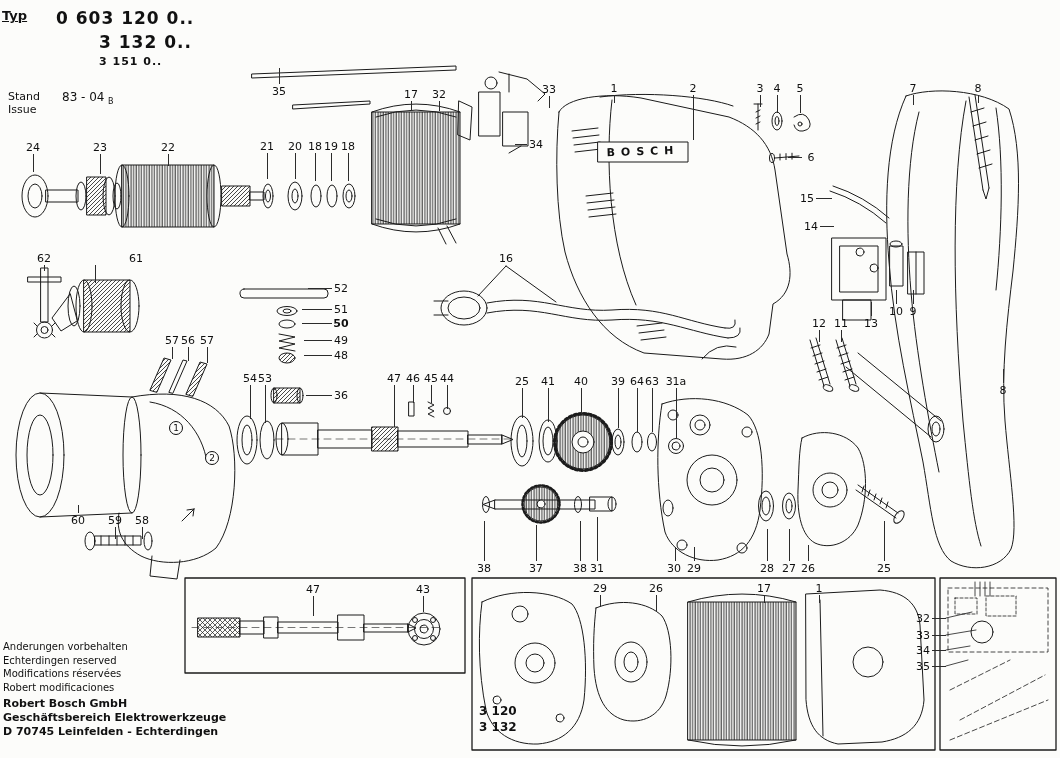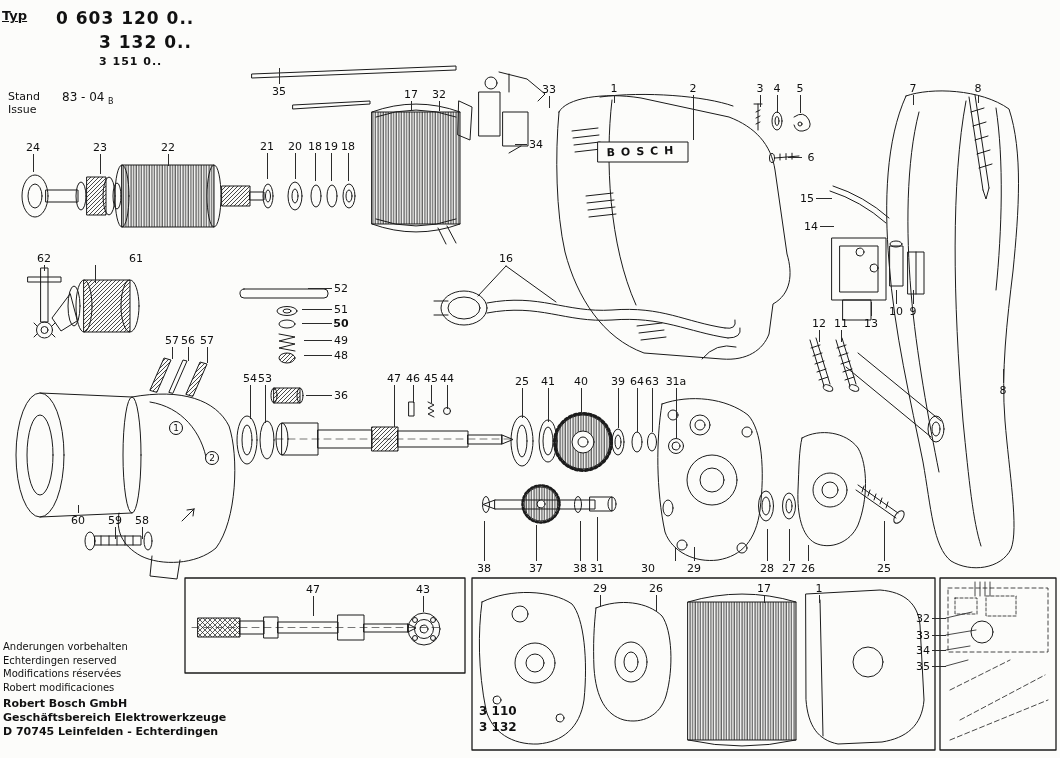--- a/index.html
+++ b/index.html
@@ -354,21 +354,21 @@
   <span class="hdr-typ-line1">0 603 120 0..</span>
   <span class="hdr-typ-line2">3 132 0..</span>
   <span class="hdr-typ-line3">3 151 0..</span>
   <span class="hdr-stand">Stand</span>
   <span class="hdr-issue">Issue</span>
   <span class="hdr-standval">83 - 04</span>
   <span class="hdr-standsub">B</span>
 
   <span class="brand-plate">BOSCH</span>
 
-  <span class="model-1">3 110</span>
+  <span class="model-1">3 120</span>
   <span class="model-2">3 132</span>
 
   <div class="footer">
     <div class="note">Anderungen vorbehalten</div>
     <div class="note">Echterdingen reserved</div>
     <div class="note">Modifications réservées</div>
     <div class="note">Robert modificaciones</div>
     <div class="company first">Robert Bosch GmbH</div>
     <div class="company">Geschäftsbereich Elektrowerkzeuge</div>
     <div class="company">D 70745 Leinfelden - Echterdingen</div>
@@ -489,21 +489,21 @@
       <span class="callout" style="left: 142px; top: 520px;">58</span>
       <div class="leader" style="left: 142px; top: 527px; width: 1px; height: 12px;"></div>
       <span class="callout" style="left: 484px; top: 568px;">38</span>
       <div class="leader" style="left: 484px; top: 521px; width: 1px; height: 40px;"></div>
       <span class="callout" style="left: 536px; top: 568px;">37</span>
       <div class="leader" style="left: 536px; top: 525px; width: 1px; height: 36px;"></div>
       <span class="callout" style="left: 580px; top: 568px;">38</span>
       <div class="leader" style="left: 580px; top: 521px; width: 1px; height: 40px;"></div>
       <span class="callout" style="left: 597px; top: 568px;">31</span>
       <div class="leader" style="left: 597px; top: 517px; width: 1px; height: 44px;"></div>
-      <span class="callout" style="left: 648px; top: 568px;">30</span>
+      <span class="callout" style="left: 674px; top: 568px;">30</span>
       <div class="leader" style="left: 675px; top: 547px; width: 1px; height: 14px;"></div>
       <span class="callout" style="left: 694px; top: 568px;">29</span>
       <div class="leader" style="left: 694px; top: 547px; width: 1px; height: 14px;"></div>
       <span class="callout" style="left: 767px; top: 568px;">28</span>
       <div class="leader" style="left: 767px; top: 529px; width: 1px; height: 32px;"></div>
       <span class="callout" style="left: 789px; top: 568px;">27</span>
       <div class="leader" style="left: 789px; top: 529px; width: 1px; height: 32px;"></div>
       <span class="callout" style="left: 808px; top: 568px;">26</span>
       <div class="leader" style="left: 808px; top: 545px; width: 1px; height: 16px;"></div>
       <span class="callout" style="left: 884px; top: 568px;">25</span>

